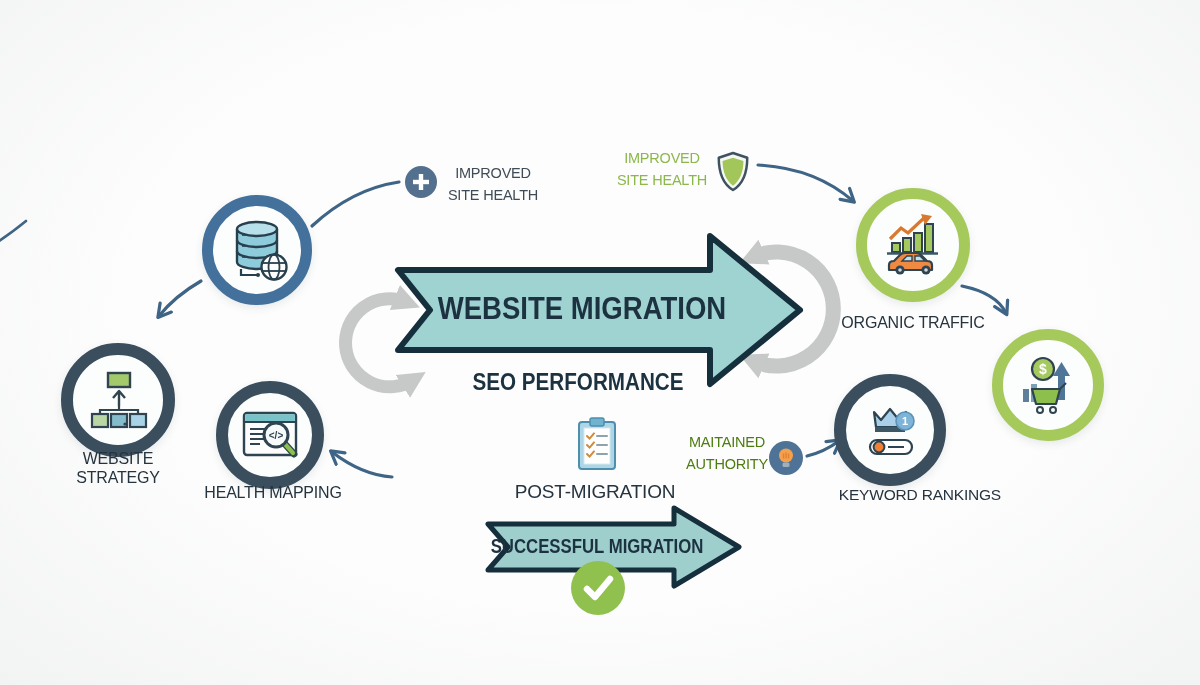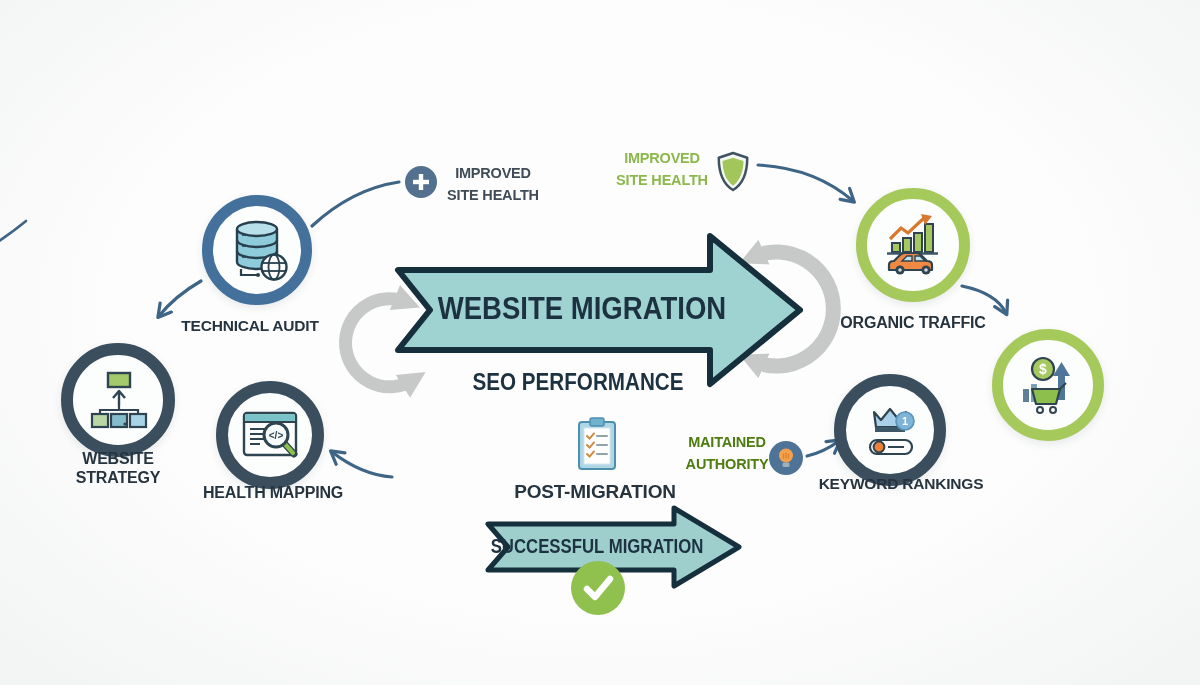--- a/index.html
+++ b/index.html
@@ -12,21 +12,21 @@
   svg.scene{position:absolute;left:0;top:0;}
   .node{
     position:absolute;border-radius:50%;box-sizing:border-box;
     background:#fcfdfd;display:flex;align-items:center;justify-content:center;
     box-shadow:0 3px 8px rgba(40,60,70,.10);
   }
   .ring-blue{border:11px solid #44719b;}
   .ring-slate{border:12px solid #3a4e5e;}
   .ring-green{border:11px solid #a6c95b;}
   .lbl{
-    position:absolute;font-weight:700;color:#26343f;text-align:center;
+    position:absolute;font-weight:400;color:#26343f;text-align:center;
     line-height:1.5;letter-spacing:-0.2px;font-size:15.5px;
   }
   .lbl.tight{line-height:1.18;}
   .lbl .ln{display:block;}
   .green-text{color:#8cb84b;}
   .soft-text{color:#3f4c57;}
   .ribbon-label{
     position:absolute;font-weight:700;color:#1d3240;text-align:center;
     letter-spacing:0px;
   }
@@ -165,28 +165,27 @@
       <polygon points="43,29 51.5,15 60,29" fill="#4f7699"></polygon>
       <circle cx="33" cy="22" r="11" fill="#a5c85f" stroke="#2f4450" stroke-width="2.2"></circle>
       <text x="33" y="27" font-size="14" font-weight="bold" text-anchor="middle" fill="#ffffff">$</text>
       <path d="M22 42 H50 L46 57 H26 Z" fill="#8cbf4c" stroke="#2f4450" stroke-width="2.2" stroke-linejoin="round"></path>
       <path d="M50 42 L56 36" fill="none" stroke="#2f4450" stroke-width="2.2"></path>
       <circle cx="30" cy="63" r="3" fill="none" stroke="#2f4450" stroke-width="2"></circle>
       <circle cx="43" cy="63" r="3" fill="none" stroke="#2f4450" stroke-width="2"></circle>
     </svg>
   </div>
 
-  <div class="lbl" style="left:160px;top:314px;width:180px;">TECHNICAL AUDIT</div>
   <div class="lbl tight" style="left:38px;top:450px;width:160px;font-size:16px;">
     <span class="ln">WEBSITE</span>
     <span class="ln">STRATEGY</span>
   </div>
   <div class="lbl" style="left:173px;top:481px;width:200px;font-size:16px;">HEALTH MAPPING</div>
   <div class="lbl" style="left:823px;top:311px;width:180px;font-size:16px;">ORGANIC TRAFFIC</div>
-  <div class="lbl" style="left:801px;top:472px;width:200px;">KEYWORD RANKINGS</div>
+  <div class="lbl" style="left:801px;top:483px;width:200px;text-align:right;">KEYWORD RANKINGS</div>
 
   <div class="badge" style="left:404px;top:165px;">
     <svg width="34" height="34" viewBox="0 0 34 34">
       <circle cx="17" cy="17" r="16" fill="#53718e"></circle>
       <line x1="9" y1="17" x2="25" y2="17" stroke="#fff" stroke-width="4.4"></line>
       <line x1="17" y1="9" x2="17" y2="25" stroke="#fff" stroke-width="4.4"></line>
     </svg>
   </div>
   <div class="lbl tight soft-text" style="left:438px;top:163px;width:110px;font-size:14.5px;line-height:1.5;">
     <span class="ln">IMPROVED</span>

